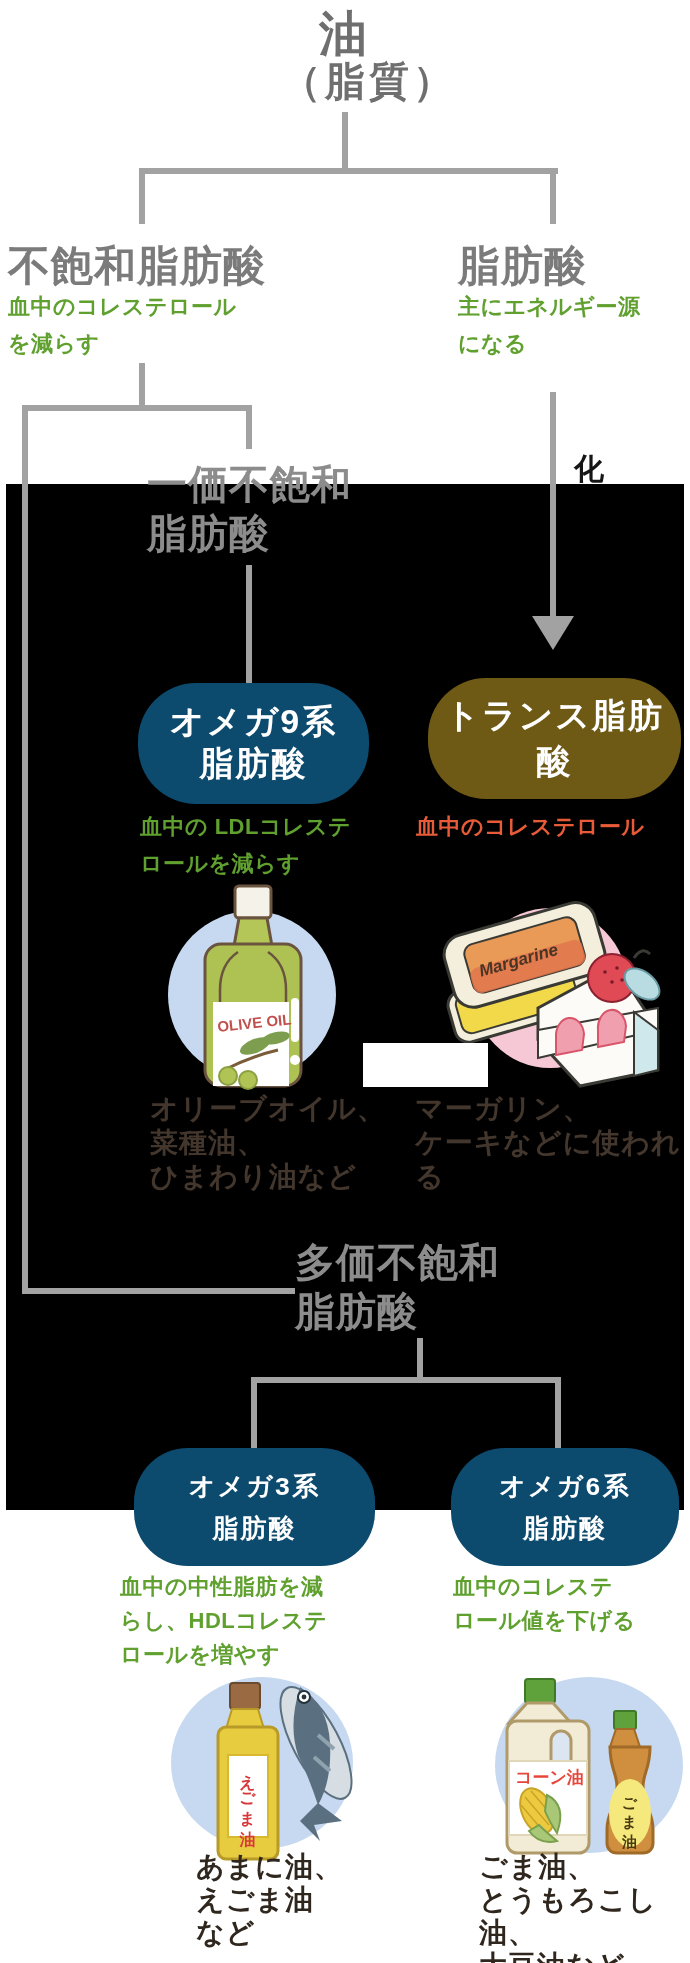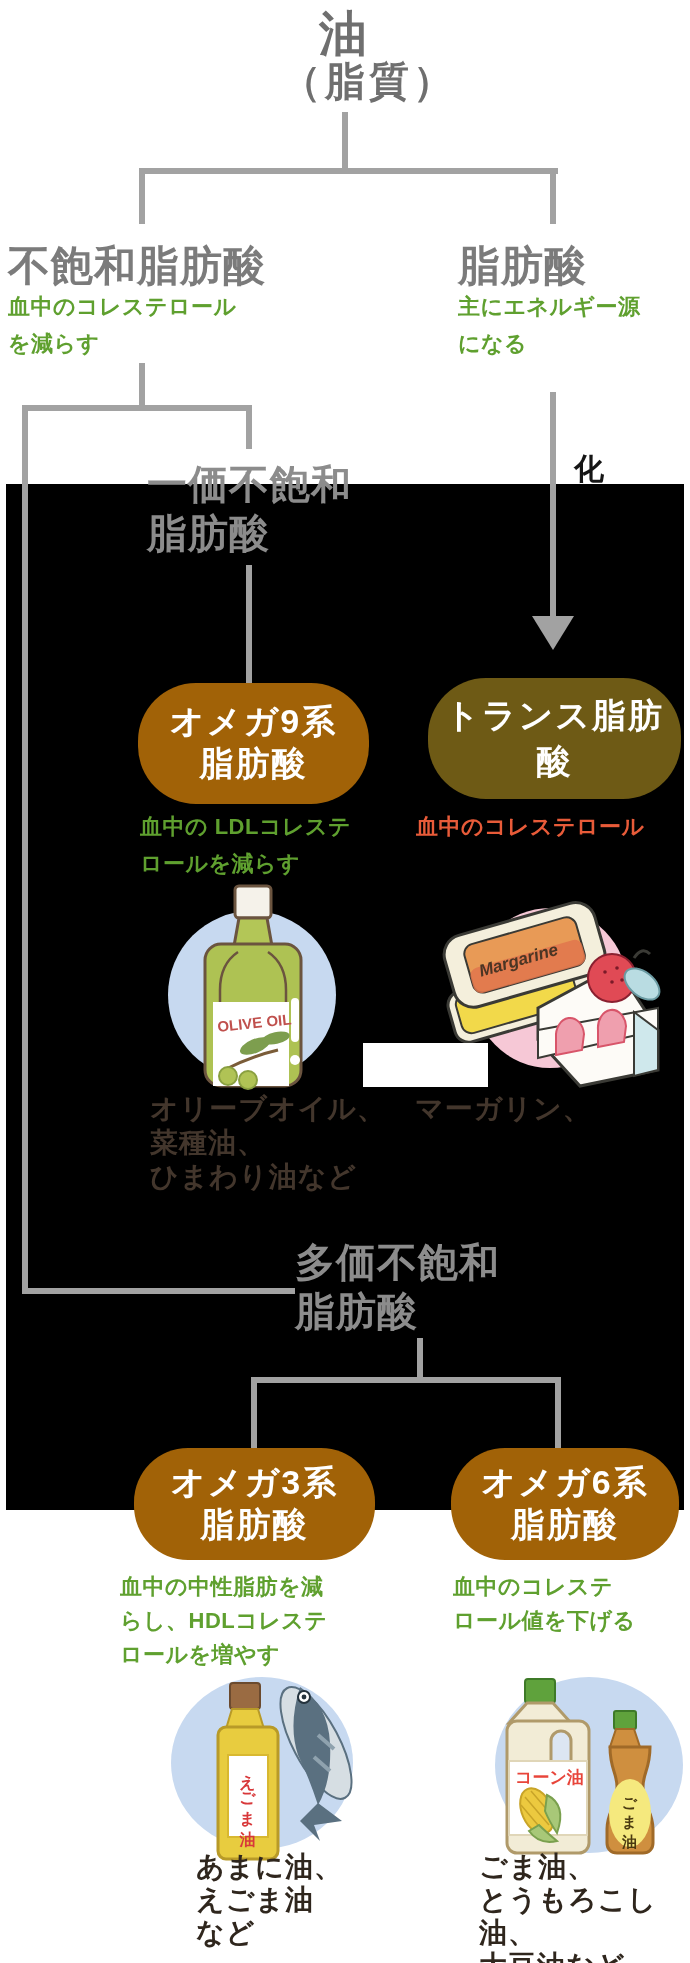--- a/index.html
+++ b/index.html
@@ -11,25 +11,25 @@
   .overlay-black{position:absolute;left:6px;top:484px;width:678px;height:1026px;background:#000;z-index:1;}
   .overlay-white{position:absolute;left:363px;top:1043px;width:125px;height:44px;background:#fff;z-index:3;}
   .title{left:0;right:0;text-align:center;color:#6f6f6f;letter-spacing:4px;z-index:2;}
   .t1{top:2px;font-size:48px;}
   .t2{top:54px;font-size:40px;margin-left:48px;}
   .heading{font-size:42px;color:#7b7b7b;letter-spacing:1px;z-index:2;}
   .desc{font-size:22px;line-height:37px;color:#5fa02f;letter-spacing:0.5px;z-index:2;}
   .desc.orange{color:#e85b39;}
   .nodelabel{font-size:40px;line-height:49px;color:#8c8c8c;letter-spacing:1px;z-index:2;}
   .badge{position:absolute;color:#fff;text-align:center;z-index:2;letter-spacing:2px;}
-  .badge.green{background:#a16207;}
+  .badge.green{background:#0c4a6e;}
   .badge.olive{background:#6e5a15;}
   .badge-top{width:231px;height:121px;border-radius:58px;font-size:34px;line-height:42px;padding-top:17px;box-sizing:content-box;}
   .badge.one-line{display:flex;align-items:center;justify-content:center;font-size:34px;}
-  .badge-bottom{width:241px;height:99px;border-radius:54px;font-size:34px;line-height:42px;padding-top:13px;}
+  .badge-bottom{width:241px;height:99px;border-radius:54px;font-size:26px;line-height:42px;padding-top:19px;font-family:Liberation Mono, monospace;}
   .caption{font-size:28px;line-height:34px;color:#43362c;z-index:2;letter-spacing:1px;}
   .caption.light-bg{color:#2f261d;line-height:33px;}
   .kagaku{left:572px;top:452px;width:34px;font-size:30px;line-height:33px;color:#151515;z-index:0;text-align:center;}
   .arrowhead{position:absolute;left:532px;top:616px;width:0;height:0;border-left:21px solid transparent;
              border-right:21px solid transparent;border-top:34px solid #a2a2a2;z-index:2;}
   svg{display:block;}
 </style>
 </head>
 <body>
 
@@ -140,20 +140,21 @@
     </svg>
   </div>
 
   <div class="abs caption" style="left:150px;top:1092px;">
     <div>オリーブオイル、</div>
     <div>菜種油、</div>
     <div>ひまわり油など</div>
   </div>
   <div class="abs caption" style="left:415px;top:1092px;">
     <div>マーガリン、</div>
+    <div>ケーキなどに使われる</div>
   </div>
 
   <div class="overlay-white"></div>
 
   <div class="line" style="left:22px;top:1288px;width:273px;height:6px;"></div>
   <div class="abs nodelabel" style="left:295px;top:1238px;">
     <div>多価不飽和</div>
     <div>脂肪酸</div>
   </div>
   <div class="line" style="left:417px;top:1338px;width:6px;height:45px;"></div>

